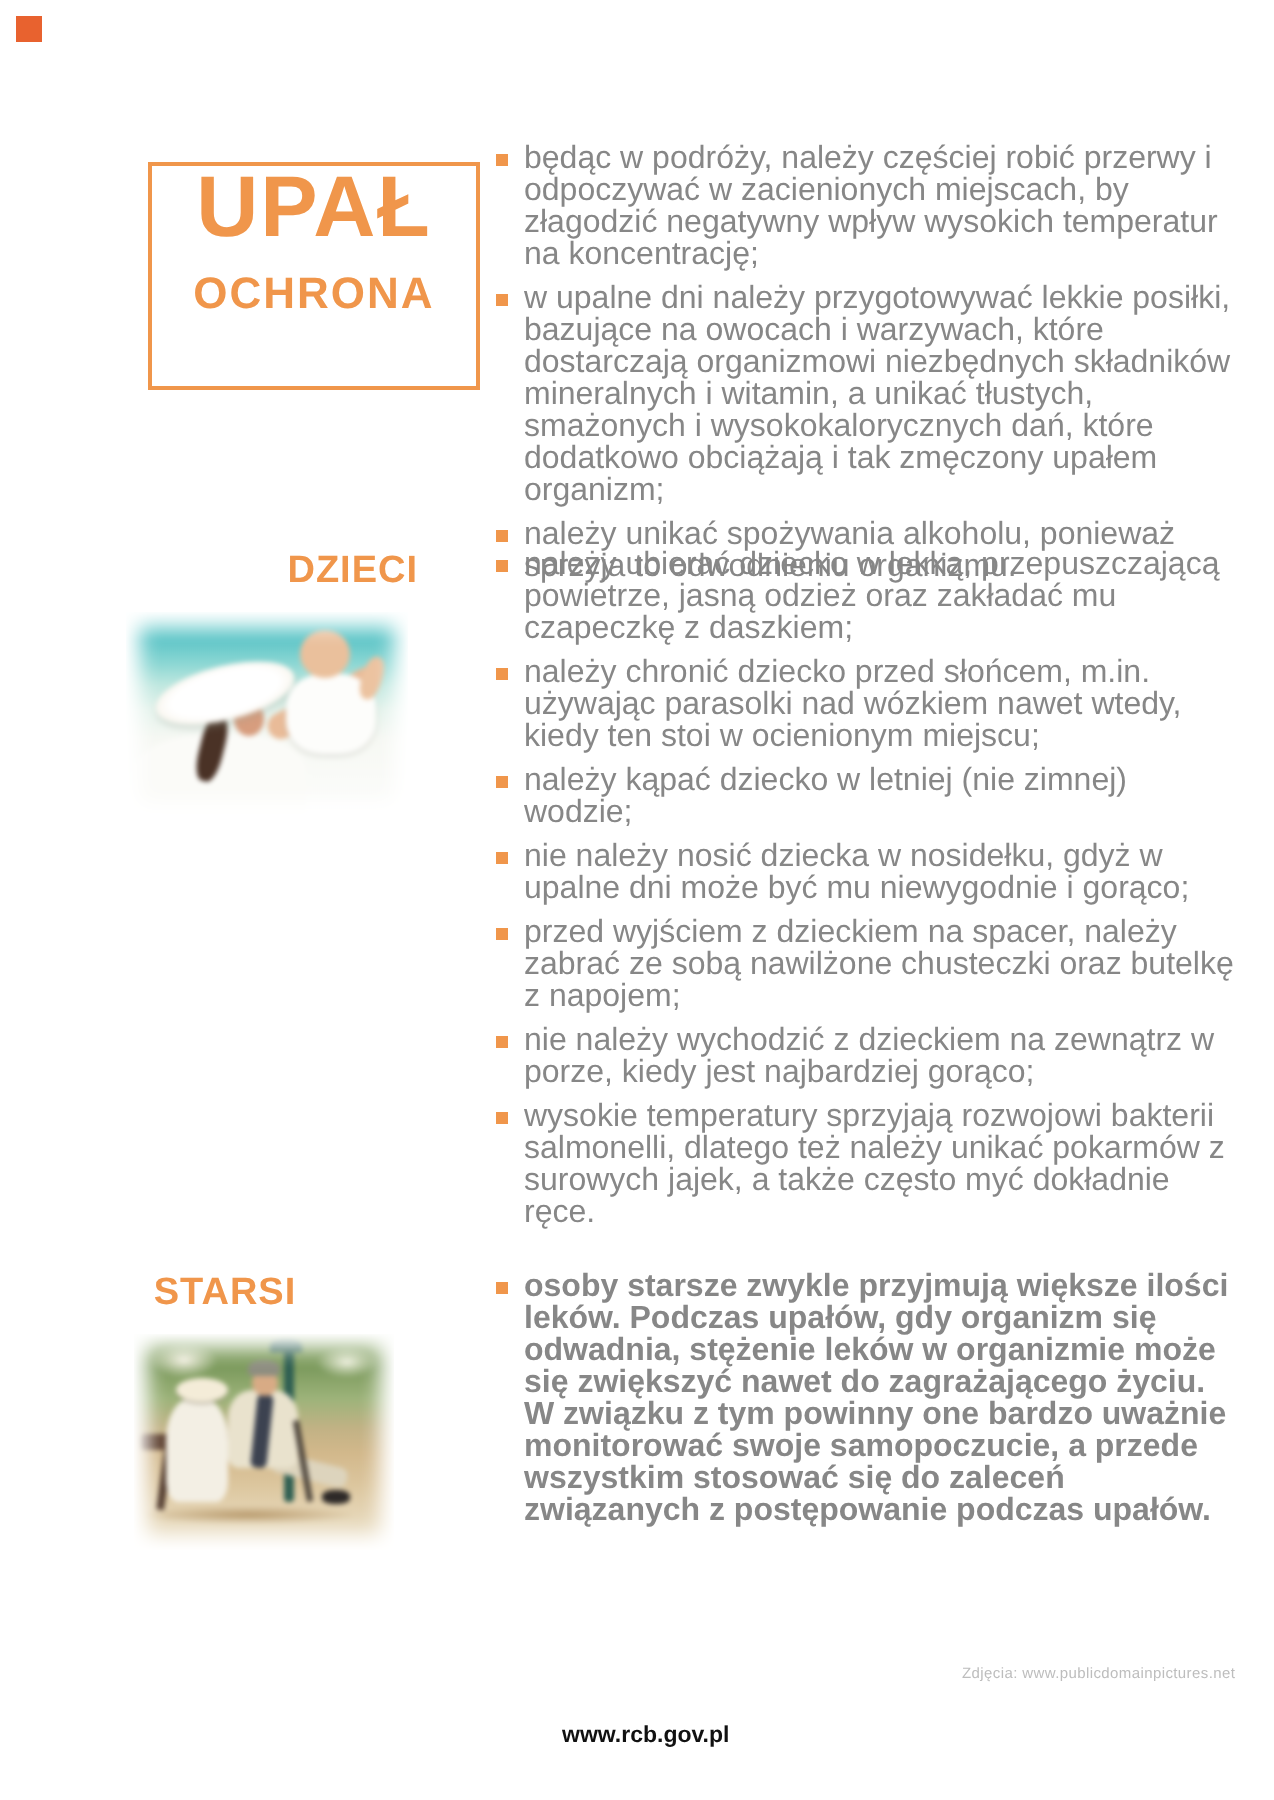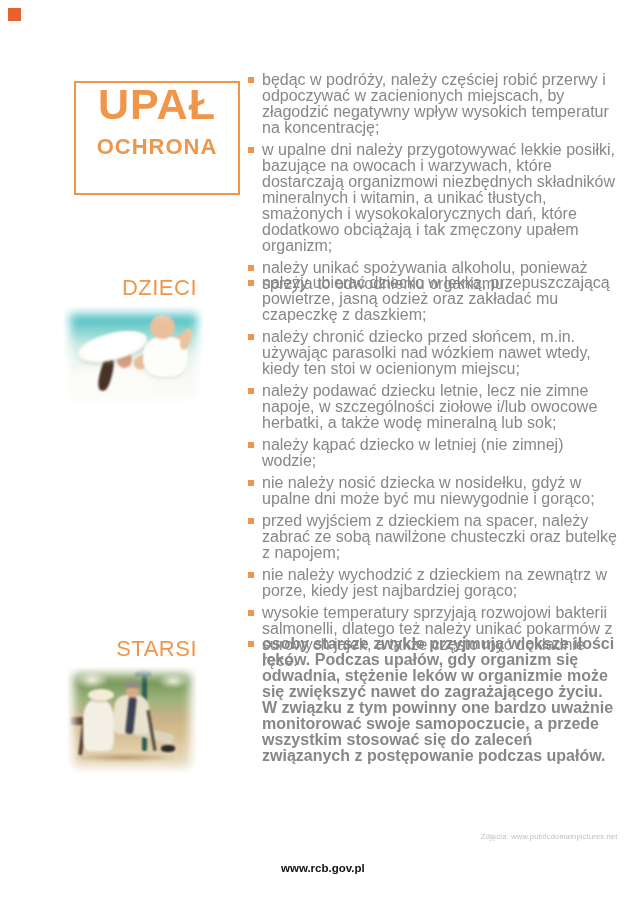--- a/index.html
+++ b/index.html
@@ -15,25 +15,25 @@
   .title-box{
     position:absolute;left:37px;top:81px;width:162px;height:110px;
     border:2px solid #F0964B;display:flex;flex-direction:column;
     align-items:center;justify-content:flex-start;gap:10px;margin-left:37px;
   }
   .title-line1{color:#F0964B;font-weight:bold;font-size:43px;line-height:1;letter-spacing:1px;}
   .title-line2{color:#F0964B;font-weight:bold;font-size:22px;line-height:1;letter-spacing:1px;}
 
   
   .section-heading{
-    position:absolute;left:4px;width:193px;text-align:right;
-    color:#F0964B;font-weight:normal;font-size:22px;letter-spacing:0.5px;
+    position:absolute;left:16px;width:193px;text-align:right;
+    color:#F0964B;font-weight:bold;font-size:19px;letter-spacing:0.5px;
   }
   #heading-children{top:275px;}
-  #heading-elderly{top:636px;}
+  #heading-elderly{top:636px;text-align:center;}
 
   
   .bullets{position:absolute;left:248px;width:372px;}
   #bullets-general{top:72px;}
   #bullets-children{top:275px;}
   #bullets-elderly{top:636px;font-weight:bold;}
   .bullet-item{display:flex;gap:8px;margin-bottom:6px;}
   .bullet-marker{flex:0 0 auto;width:6px;height:6px;background:#F0964B;margin-top:5px;}
   .bullet-text{width:358px;font-size:16px;line-height:16px;color:#878787;}
 
@@ -135,24 +135,20 @@
   </div>
 
   <div class="bullets" id="bullets-children">
     <div class="bullet-item">
       <span class="bullet-marker"></span>
       <span class="bullet-text">należy ubierać dziecko w lekką, przepuszczającą powietrze, jasną odzież oraz zakładać mu czapeczkę z daszkiem;</span>
     </div>
     <div class="bullet-item">
       <span class="bullet-marker"></span>
       <span class="bullet-text">należy chronić dziecko przed słońcem, m.in. używając parasolki nad wózkiem nawet wtedy, kiedy ten stoi w ocienionym miejscu;</span>
-    </div>
-    <div class="bullet-item">
-      <span class="bullet-marker"></span>
-      <span class="bullet-text">należy podawać dziecku letnie, lecz nie zimne napoje, w szczególności ziołowe i/lub owocowe herbatki, a także wodę mineralną lub sok;</span>
     </div>
     <div class="bullet-item">
       <span class="bullet-marker"></span>
       <span class="bullet-text">należy kąpać dziecko w letniej (nie zimnej) wodzie;</span>
     </div>
     <div class="bullet-item">
       <span class="bullet-marker"></span>
       <span class="bullet-text">nie należy nosić dziecka w nosidełku, gdyż w upalne dni może być mu niewygodnie i gorąco;</span>
     </div>
     <div class="bullet-item">

